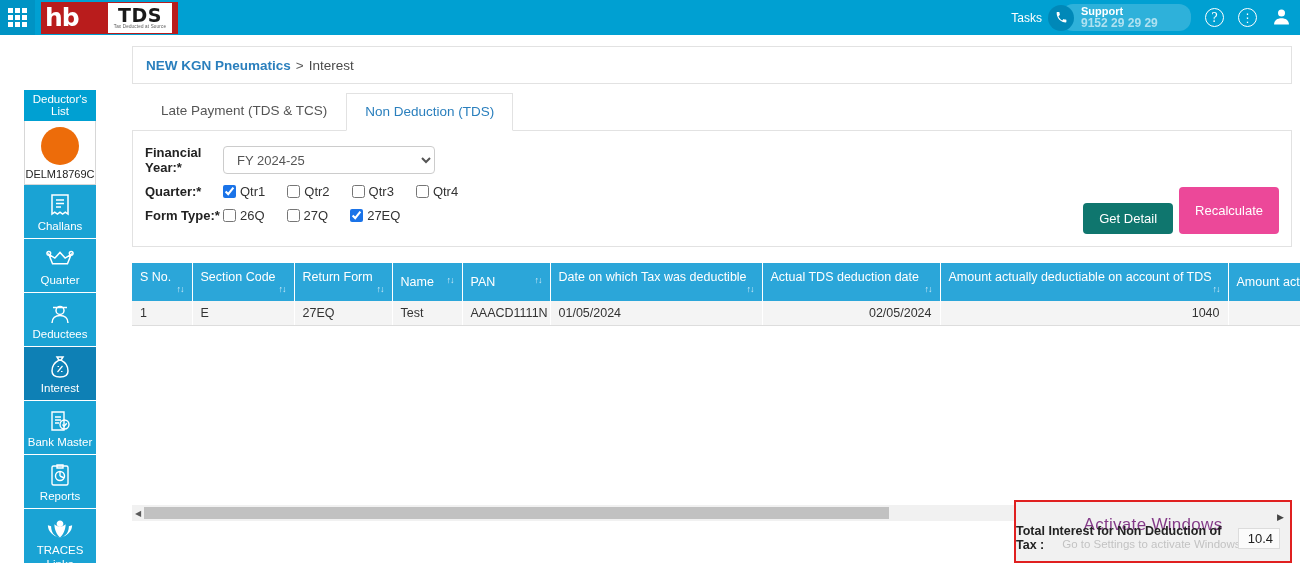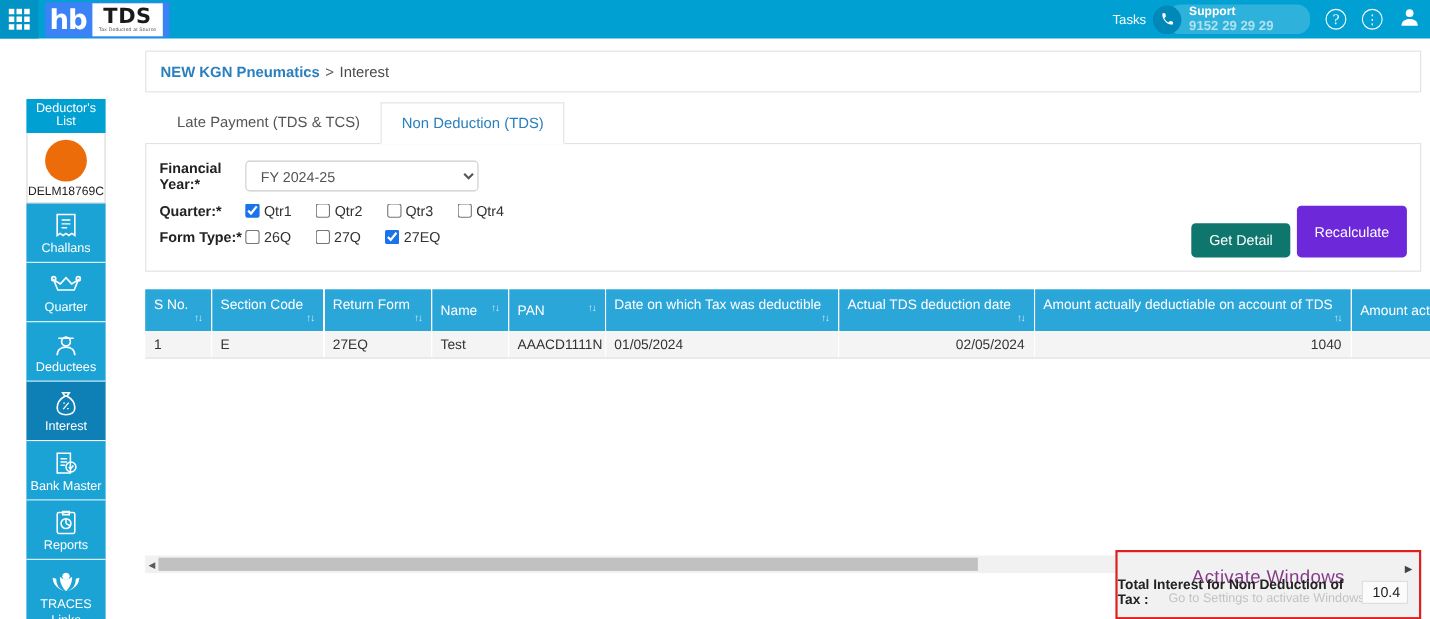--- a/index.html
+++ b/index.html
@@ -20,21 +20,21 @@
   #apps-btn {
     width: 35px; height: 35px; background: #0093c4;
     display: flex; align-items: center; justify-content: center;
     cursor: pointer; flex: 0 0 auto;
   }
   .grid-icon { display: grid; grid-template-columns: repeat(3, 5px); grid-gap: 2px; }
   .grid-icon i { display: block; width: 5px; height: 5px; background: #fff; }
 
   #logo-wrap {
     margin-left: 6px; height: 32px; display: flex; align-items: center;
-    background: #3b82f6; padding: 0 6px 0 4px; flex: 0 0 auto;
+    background: #b91c1c; padding: 0 6px 0 4px; flex: 0 0 auto; gap: 24px;
   }
   #logo-hb {
     color: #ffffff; font-size: 25px; font-weight: 700; letter-spacing: -1px;
     line-height: 1; padding-right: 5px; font-family: "DejaVu Sans", sans-serif;
   }
   #logo-tds {
     background: #ffffff; padding: 1px 6px 0 6px; text-align: center;
     display: flex; flex-direction: column; align-items: center; justify-content: center;
     height: 30px;
   }
@@ -124,21 +124,21 @@
   .cbwrap { display: flex; align-items: center; margin-right: 22px; cursor: pointer; }
   .cbwrap input { margin: 0 4px 0 0; width: 13px; height: 13px; accent-color: #1a73e8; cursor: pointer; }
   .cblabel { font-size: 13px; color: #333; }
 
   #btn-row { position: absolute; right: 12px; bottom: 12px; display: flex; }
   .btn {
     border: none; border-radius: 4px; color: #ffffff; font-size: 13px;
     padding: 8px 16px; cursor: pointer; font-family: "Liberation Sans", sans-serif;
   }
   #btn-get-detail { background: #0f766e; margin-right: 6px; margin-top: 16px; }
-  #btn-recalculate { background: #6d28d9; }
+  #btn-recalculate { background: #ec4899; }
 
   
   #table-area { margin-top: 16px; position: relative; }
   table { border-collapse: collapse; table-layout: fixed; width: 1220px; }
   thead th {
     background: #2ba6d9; color: #ffffff; font-size: 12.5px; font-weight: 400;
     text-align: left; padding: 7px 8px; border-right: 1px solid #ffffff;
     vertical-align: middle; white-space: nowrap; overflow: hidden; cursor: pointer;
   }
   thead th .sortico { float: right; font-size: 9px; color: #cfeaf7; margin-left: 6px; letter-spacing:-1px; }

